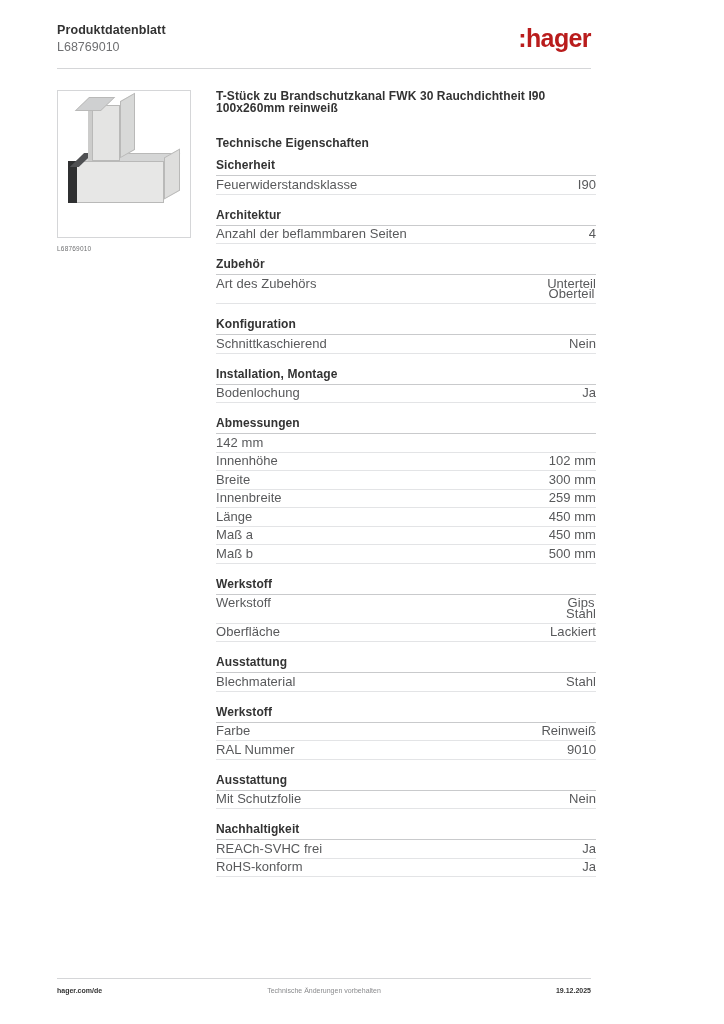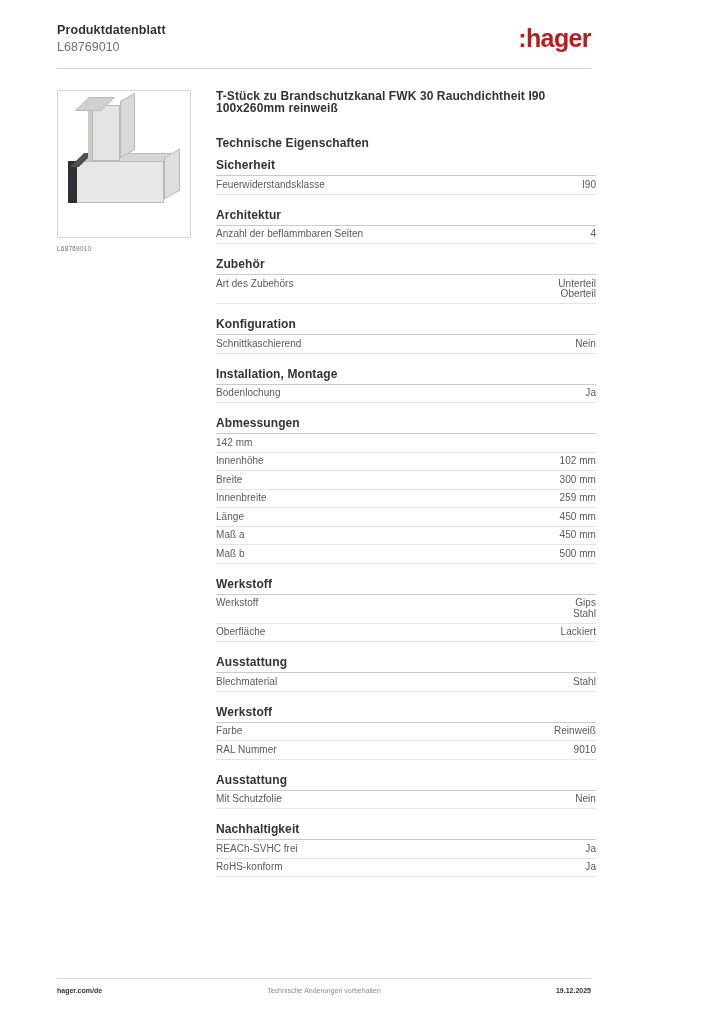--- a/index.html
+++ b/index.html
@@ -215,34 +215,34 @@
     font-weight: bold;
     color: #333333;
     padding-bottom: 3px;
     border-bottom: 1px solid #c9cacc;
     letter-spacing: 0.1px;
   }
   .row {
     display: flex;
     justify-content: space-between;
     align-items: flex-start;
-    font-size: 10px;
+    font-size: 13px;
     color: #58595b;
     padding: 3.5px 0 3.5px 0;
     border-bottom: 1px solid #e3e4e6;
     line-height: 10.5px;
   }
   .row .label {
     flex: 1 1 auto;
     padding-right: 12px;
     letter-spacing: 0.05px;
   }
   .row .value {
     flex: 0 0 auto;
-    text-align: right;
+    text-align: center;
     white-space: pre-line;
     letter-spacing: 0.05px;
   }
 
   
   .footer-rule {
     position: absolute;
     bottom: 45px;
     left: 57px;
     right: 57px;

